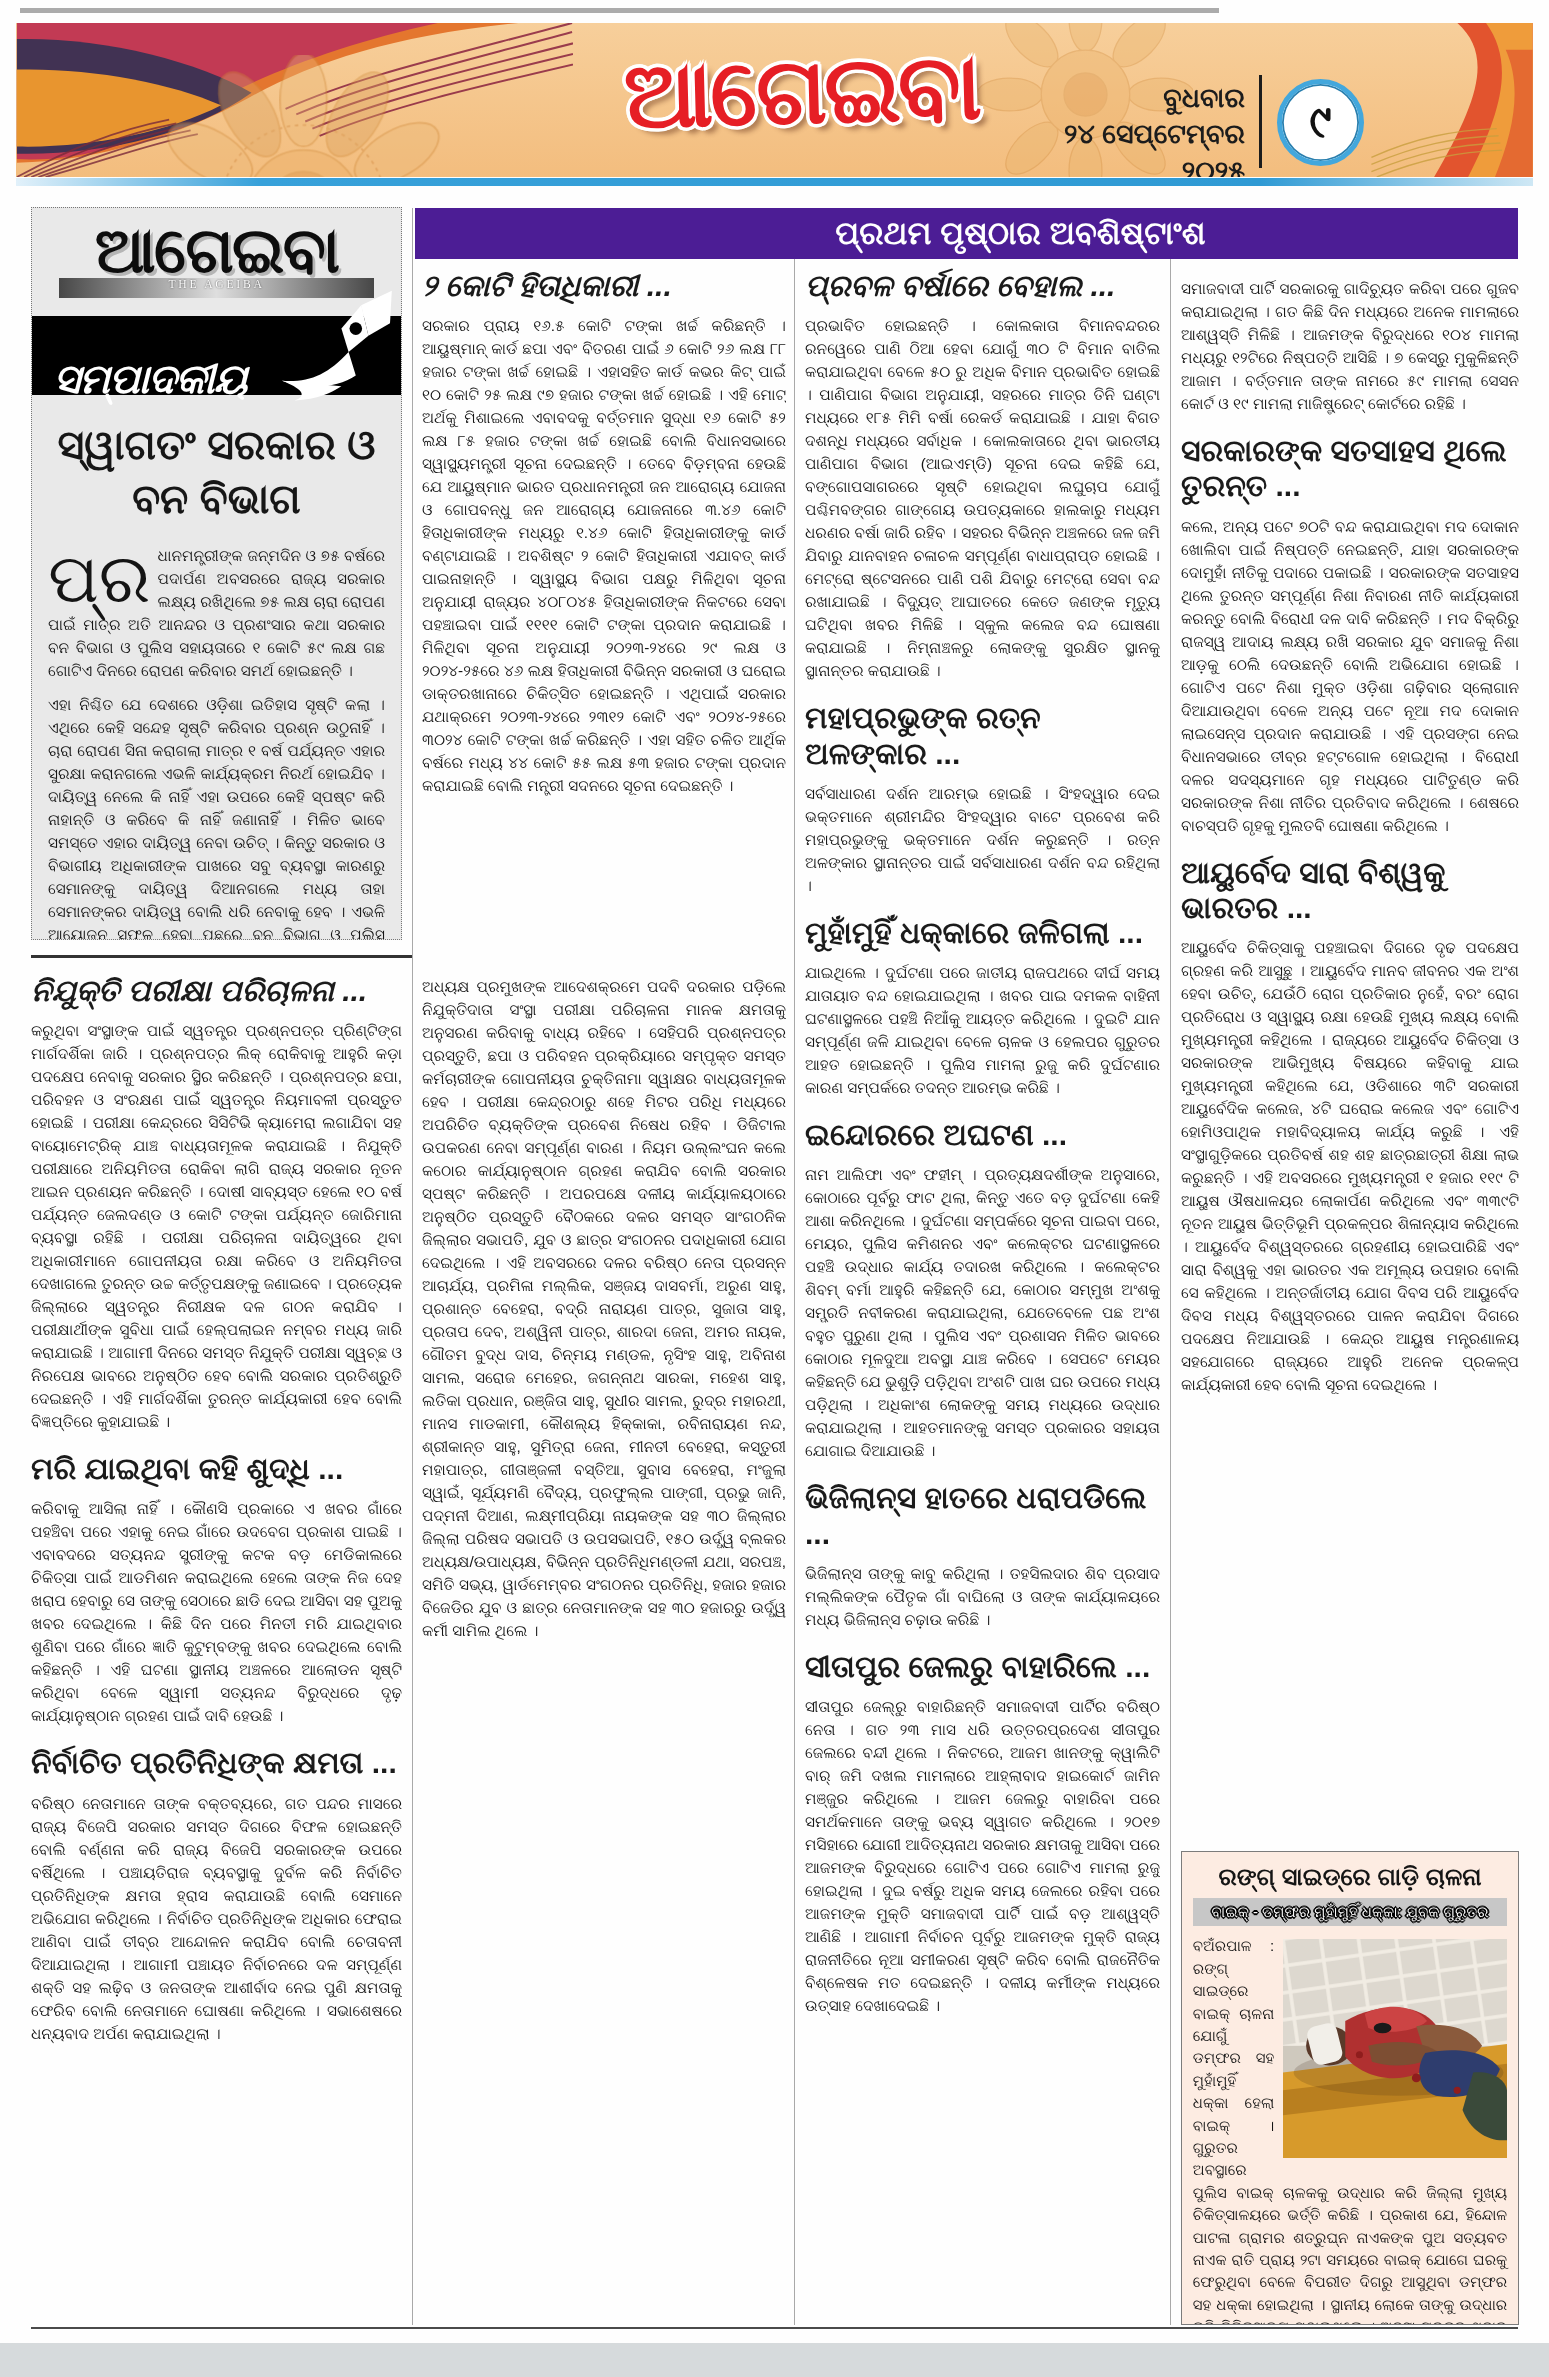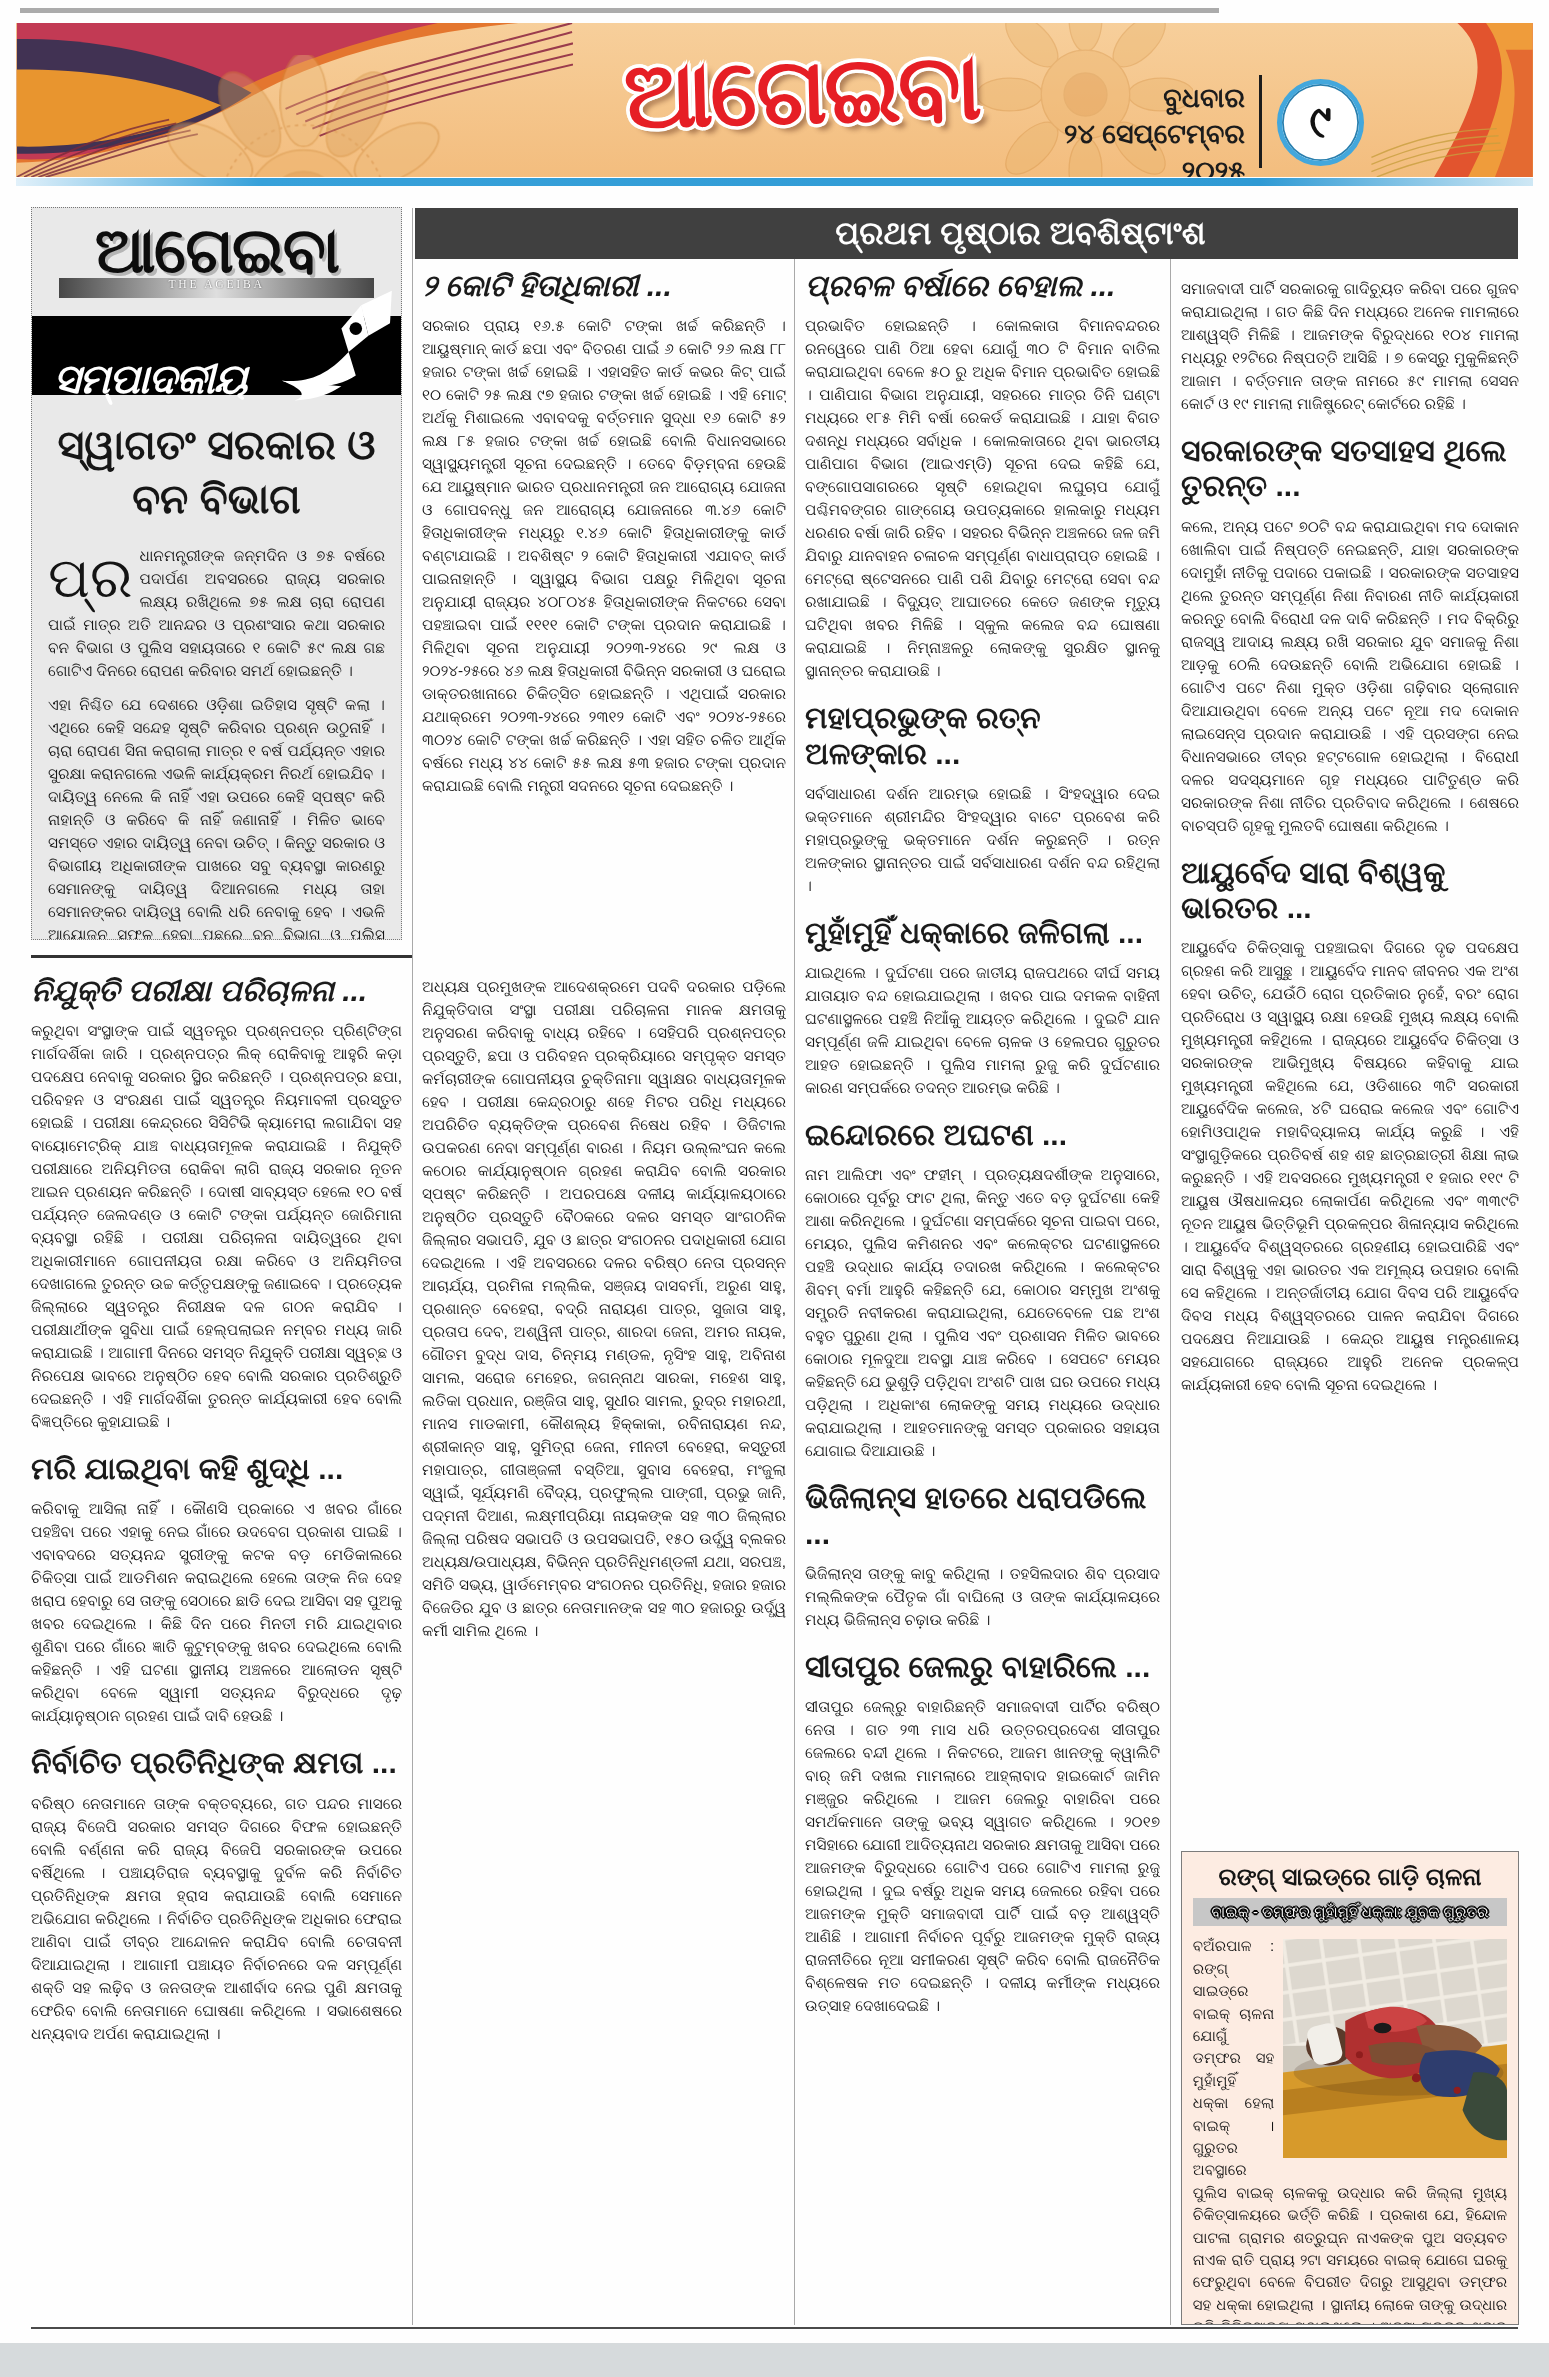--- a/index.html
+++ b/index.html
@@ -26,21 +26,21 @@
   .wave-right{position:absolute;right:0;top:0;}
   .blue-strip{position:absolute;left:16px;top:178px;width:1517px;height:8px;
         background:linear-gradient(90deg,#e2f1fa 0%,#37a1da 16%,#2f9ad4 82%,#cfe8f5 100%);}
 
   
   .vsep{position:absolute;top:208px;height:2117px;width:0.9px;background:#a9a9a9;}
   .hrule{position:absolute;background:#333;}
   .bottom-rule{position:absolute;left:31px;top:2327px;width:1487px;height:1.8px;background:#4a4a4a;}
   .bottom-bar{position:absolute;left:0;top:2343px;width:1550px;height:34px;background:#d6dadc;}
 
-  .banner{position:absolute;left:415px;top:208px;width:1103px;height:51px;background:#404040;
+  .banner{position:absolute;left:415px;top:208px;width:1103px;height:51px;background:#4c1d95;
         display:flex;align-items:center;justify-content:center;padding-left:108px;box-sizing:border-box;}
   .banner span{color:#fff;font-size:32px;font-weight:800;}
 
   .col{position:absolute;overflow:hidden;}
   .body{font-size:15.3px;line-height:23px;text-align:justify;color:#141414;margin:0 0 12.6px 0;}
   h2.headline{font-size:30px;line-height:1.18;font-weight:800;color:#1b1b1b;margin:18px 0 10.8px 0;}
   h2.headline.first{margin-top:0;font-style:italic;}
 
   
   .editorial-box{position:absolute;left:31px;top:207px;width:371px;height:733px;box-sizing:border-box;
@@ -48,21 +48,21 @@
   .ed-logo{font-size:63px;font-weight:900;text-align:center;margin-top:10.8px;letter-spacing:-1.8px;color:#0d0d0d;
         text-shadow:2.7px 2.7px 0 #b5b5b5;line-height:1;}
   .ed-logo-bar{height:20px;margin:-3.6px 27px 0 27px;background:linear-gradient(90deg,#474747,#dedede 50%,#474747);
         display:flex;align-items:flex-start;justify-content:center;}
   .ed-logo-bar span{font-family:"Liberation Serif","DejaVu Serif",serif;font-size:11.7px;letter-spacing:2.7px;color:#fff;text-shadow:0 0 1.8px #333;}
   .ed-band{margin-top:18px;background:#000;height:79px;position:relative;display:flex;align-items:center;overflow:visible;}
   .ed-band .label{color:#fff;font-size:41px;font-weight:800;font-style:italic;padding-left:21.5px;letter-spacing:-0.9px;margin-top:48px;}
   .ed-band svg{position:absolute;right:1.8px;top:-27px;}
   .ed-headline{font-size:41px;line-height:1.32;text-align:center;margin:23px 9px 18px 9px;font-weight:800;color:#161616;}
   .ed-body{margin:0 16px 10.8px 16px;font-size:15.3px;line-height:23px;text-align:justify;color:#141414;}
-  .dropcap{float:left;font-size:56px;line-height:56px;padding:5.4px 7.2px 0 0;font-weight:400;}
+  .dropcap{float:left;font-size:68px;line-height:56px;padding:5.4px 7.2px 0 0;font-weight:400;}
 
   
   .photo-box{position:absolute;left:1181px;top:1851px;width:338px;height:474px;box-sizing:border-box;
         background:#fdece2;border:1.8px solid #7c7c7c;padding:9px 10.8px;overflow:hidden;}
   .photo-box h2{font-size:24px;font-weight:800;text-align:center;margin:1.8px 0 7.2px 0;line-height:1.15;color:#151515;}
   .photo-box .sub-bar{background:#c7c7c7;padding:5.4px 3.6px;text-align:center;margin:0 0 9px 0;}
   .photo-box .sub-bar span{font-size:15px;font-weight:400;color:#fff;letter-spacing:0;
         text-shadow:1.8px 0 0 #000,-1.8px 0 0 #000,0 1.8px 0 #000,0 -1.8px 0 #000,0.9px 0.9px 0 #000,-0.9px -0.9px 0 #000,0.9px -0.9px 0 #000,-0.9px 0.9px 0 #000;}
   .pb-text{font-size:15px;line-height:22.4px;text-align:justify;margin:0;color:#141414;}
   .pb-text svg{float:right;width:224px;height:219px;margin:3.6px 0 5.4px 9px;}

